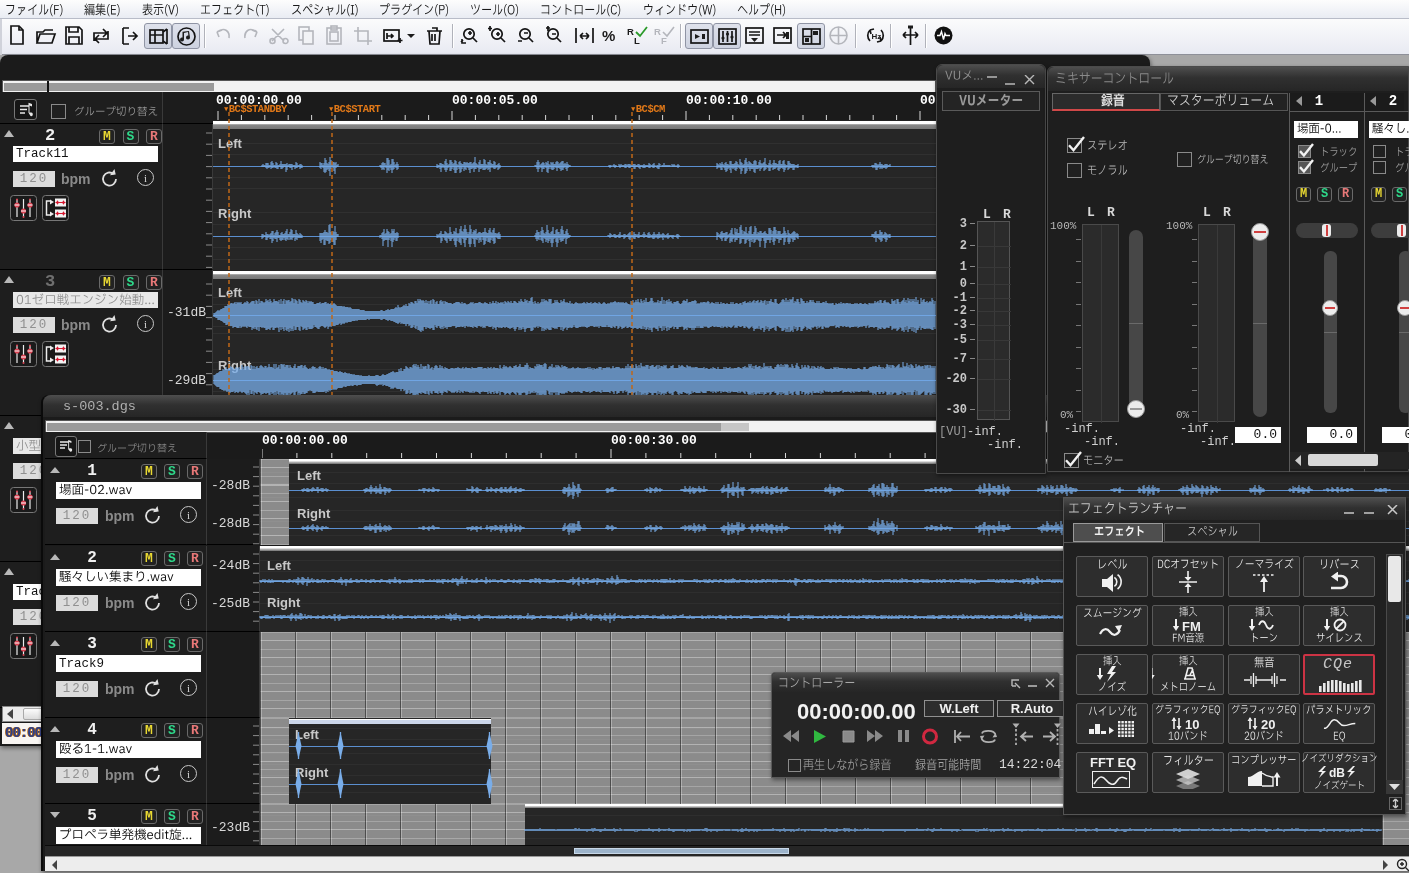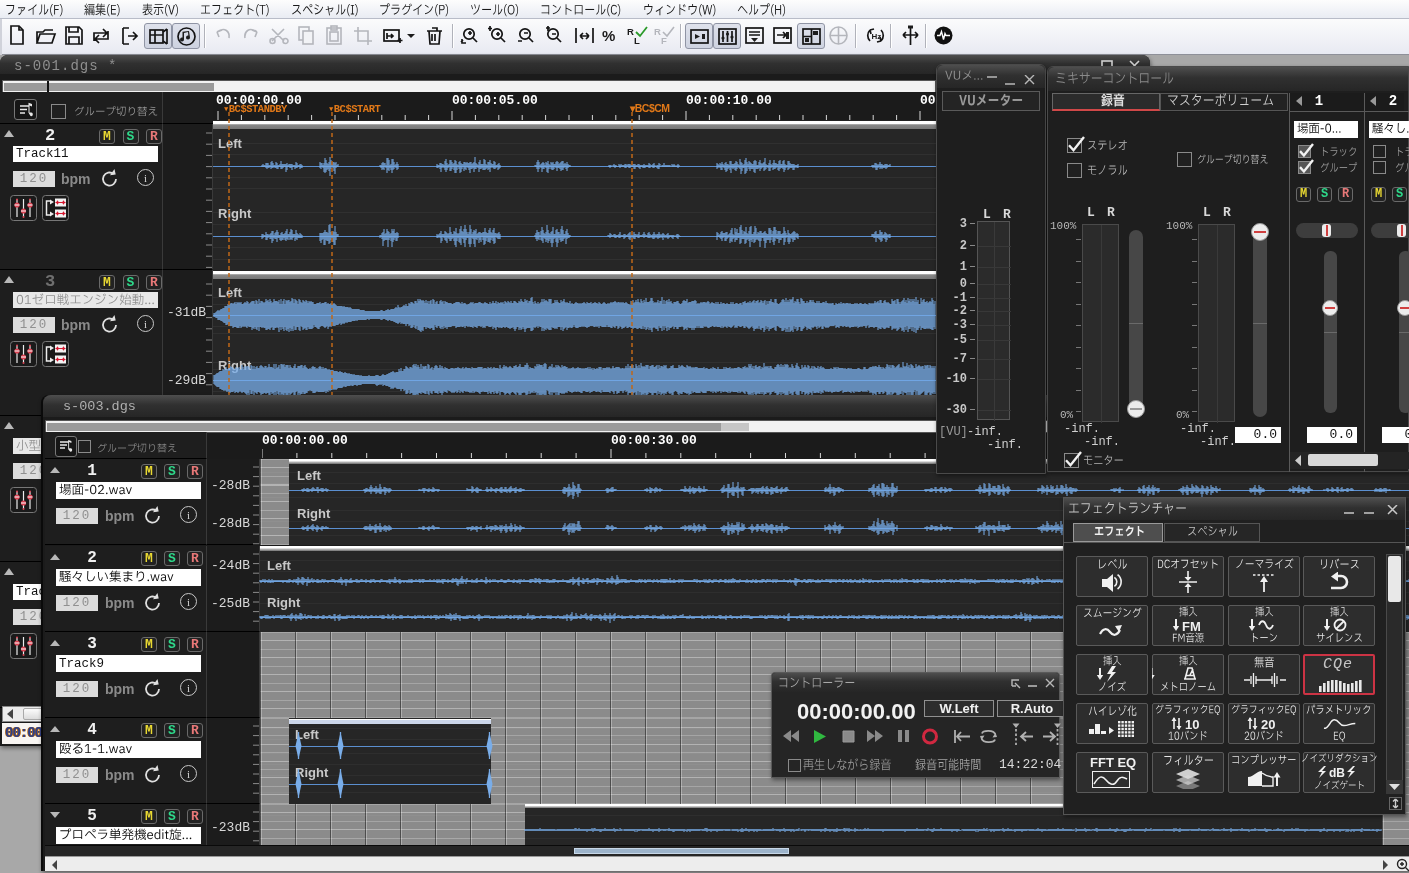--- a/index.html
+++ b/index.html
@@ -315,27 +315,20 @@
     </svg>
   </div>
 <div style="position:absolute;left:925px;top:24px;width:1px;height:24px;background:#b0b2ba;box-shadow:1px 0 0 #fff"></div>
 <div style="position:absolute;left:930px;top:23px;width:28px;height:26px;">
     <svg width="23" height="23" viewBox="0 0 23 23" style="position:absolute;left:2px;top:1px">
       <circle cx="11.5" cy="11.5" r="9" fill="#111"></circle>
       <path stroke="#fff" stroke-width="1.4" fill="none" d="M5 11.5h3l1.5-4 2 8 1.5-6 1 2h4"></path>
     </svg>
   </div>
 <div class="win" style="left:0;top:55px;width:1150px;height:691px;background:#1b1b1b;border-radius:8px 8px 0 0;z-index:1">
-    <div class="tbar" style="position:absolute;left:0;top:0;width:1150px;height:19px;border-radius:8px 8px 0 0">
-      <div class="mono" style="position:absolute;left:14px;top:3px;font-size:14px;letter-spacing:1px">s-001.dgs *</div>
-      <svg style="position:absolute;left:1100px;top:4px" width="44" height="14">
-        <rect x="2" y="2" width="10" height="9" fill="none" stroke="#cfcfcf" stroke-width="1.6"></rect>
-        <path stroke="#cfcfcf" stroke-width="1.6" d="M30 2l9 9M39 2l-9 9"></path>
-      </svg>
-    </div>
     <div style="position:absolute;left:2px;top:25px;width:934px;height:13px;background:#f2f2f2;border:1px solid #555">
       <div style="position:absolute;left:1px;top:2px;width:210px;height:8px;background:#9a9a9a"></div>
       <div style="position:absolute;left:44px;top:0px;width:2px;height:12px;background:#111"></div>
     </div>
     <div style="position:absolute;left:0px;top:37px;width:163px;height:32px;background:#1e1e1e;border-bottom:1px solid #000;border-right:1px solid #3a3a3a"></div>
     <div style="position:absolute;left:14px;top:44px;width:23px;height:21px;background:#161616;border:1px solid #777;border-radius:3px"><svg width="22" height="21">
         <path stroke="#e8e8e8" stroke-width="1.6" fill="none" d="M5 6h9M5 9.5h7M5 13h5"></path>
         <path fill="#e8e8e8" d="M15.5 16a1.8 1.8 0 1 0 .2-3.5c-.5 0-.9.1-1.2.3V5.5l2.5 1V4l-3.5-1.2v10z"></path>
       </svg></div>
     <div style="position:absolute;left:51px;top:49px;width:15px;height:15px;background:#202020;border:1.5px solid #8a8a8a"></div>
@@ -594,21 +587,21 @@
     <div style="position:absolute;left:167px;top:250px;font-size:13px;color:#d8d8d8;font-family:'Liberation Mono',monospace">-31dB</div>
     <div style="position:absolute;left:167px;top:318px;font-size:13px;color:#d8d8d8;font-family:'Liberation Mono',monospace">-29dB</div>
     <div style="position:absolute;left:163px;top:37px;width:50px;height:32px;background:#1c1c1c;border-bottom:1px solid #000"></div>
     <div style="position:absolute;left:213px;top:37px;width:935px;height:28px;background:#1b1b1b"></div>
     <div style="position:absolute;left:216px;top:38px;font-size:13px;color:#fff;font-family:'Liberation Mono',monospace;font-weight:bold">00:00:00.00</div>
     <div style="position:absolute;left:452px;top:38px;font-size:13px;color:#fff;font-family:'Liberation Mono',monospace;font-weight:bold">00:00:05.00</div>
     <div style="position:absolute;left:686px;top:38px;font-size:13px;color:#fff;font-family:'Liberation Mono',monospace;font-weight:bold">00:00:10.00</div>
     <div style="position:absolute;left:920px;top:38px;font-size:13px;color:#fff;font-family:'Liberation Mono',monospace;font-weight:bold">00:00:15</div>
     <div style="position:absolute;left:223px;top:47px;font-size:10.5px;color:#e07818;font-family:'Liberation Mono',monospace;font-weight:bold;letter-spacing:-0.5px">▾BC$STANDBY</div>
     <div style="position:absolute;left:328px;top:47px;font-size:10.5px;color:#e07818;font-family:'Liberation Mono',monospace;font-weight:bold;letter-spacing:-0.5px">▾BC$START</div>
-    <div style="position:absolute;left:630px;top:47px;font-size:10.5px;color:#e07818;font-family:Liberation Sans, sans-serif;font-weight:bold;letter-spacing:-0.5px">▾BC$CM</div>
+    <div style="position:absolute;left:630px;top:47px;font-size:10.5px;color:#e07818;font-family:Liberation Mono, monospace;font-weight:bold;letter-spacing:-0.5px">▾BC$CM</div>
     <svg style="position:absolute;left:213px;top:45px;" width="724" height="20">
       <path stroke="#d8d8d8" d="M5.0 11V20M28.4 15V20M51.8 15V20M75.2 15V20M98.6 15V20M122.0 15V20M145.4 15V20M168.8 15V20M192.2 15V20M215.6 15V20M239.0 11V20M262.4 15V20M285.8 15V20M309.2 15V20M332.6 15V20M356.0 15V20M379.4 15V20M402.8 15V20M426.2 15V20M449.6 15V20M473.0 11V20M496.4 15V20M519.8 15V20M543.2 15V20M566.6 15V20M590.0 15V20M613.4 15V20M636.8 15V20M660.2 15V20M683.6 15V20M707.0 11V20"></path>
     </svg>
     <svg style="position:absolute;left:206px;top:37px;" width="7" height="310">
       <path stroke="#8a8a8a" d="M0 41h6M0 52.19999999999999h6M0 63.39999999999998h6M0 74.59999999999997h6M0 85.79999999999995h6M0 96.99999999999994h6M0 108.19999999999993h6M0 119.39999999999992h6M0 130.5999999999999h6M0 141.7999999999999h6M0 152.9999999999999h6M0 164.19999999999987h6M0 175.39999999999986h6M0 192h6M0 203.2h6M0 214.39999999999998h6M0 225.59999999999997h6M0 236.79999999999995h6M0 247.99999999999994h6M0 259.19999999999993h6M0 270.3999999999999h6M0 281.5999999999999h6M0 292.7999999999999h6"></path>
     </svg>
     <div style="position:absolute;left:213px;top:65px;width:724px;height:275px;background:#222"></div>
     <div style="position:absolute;left:213px;top:66px;width:724px;height:8px;background:linear-gradient(#ffffff,#fdfdfd 40%,#8a8a8a 45%,#777 100%)"></div>
     <div style="position:absolute;left:213px;top:74px;width:724px;height:141px;background:#262626"></div>
     <div style="position:absolute;left:213px;top:88px;width:724px;height:1px;background:#303030"></div>
@@ -984,21 +977,21 @@
     <div style="position:absolute;left:0px;top:226px;font-size:12px;font-weight:bold;color:#c8c8c8;font-family:'Liberation Mono',monospace;width:30px;text-align:right">-1</div>
     <div style="position:absolute;left:33px;top:232px;width:5px;height:1px;background:#888"></div>
     <div style="position:absolute;left:0px;top:239px;font-size:12px;font-weight:bold;color:#c8c8c8;font-family:'Liberation Mono',monospace;width:30px;text-align:right">-2</div>
     <div style="position:absolute;left:33px;top:245px;width:5px;height:1px;background:#888"></div>
     <div style="position:absolute;left:0px;top:253px;font-size:12px;font-weight:bold;color:#c8c8c8;font-family:'Liberation Mono',monospace;width:30px;text-align:right">-3</div>
     <div style="position:absolute;left:33px;top:259px;width:5px;height:1px;background:#888"></div>
     <div style="position:absolute;left:0px;top:268px;font-size:12px;font-weight:bold;color:#c8c8c8;font-family:'Liberation Mono',monospace;width:30px;text-align:right">-5</div>
     <div style="position:absolute;left:33px;top:274px;width:5px;height:1px;background:#888"></div>
     <div style="position:absolute;left:0px;top:287px;font-size:12px;font-weight:bold;color:#c8c8c8;font-family:'Liberation Mono',monospace;width:30px;text-align:right">-7</div>
     <div style="position:absolute;left:33px;top:293px;width:5px;height:1px;background:#888"></div>
-    <div style="position:absolute;left:0px;top:307px;font-size:12px;font-weight:bold;color:#c8c8c8;font-family:'Liberation Mono',monospace;width:30px;text-align:right">-10</div>
+    <div style="position:absolute;left:0px;top:307px;font-size:12px;font-weight:bold;color:#c8c8c8;font-family:'Liberation Mono',monospace;width:30px;text-align:right">-20</div>
     <div style="position:absolute;left:33px;top:313px;width:5px;height:1px;background:#888"></div>
     <div style="position:absolute;left:0px;top:338px;font-size:12px;font-weight:bold;color:#c8c8c8;font-family:'Liberation Mono',monospace;width:30px;text-align:right">-30</div>
     <div style="position:absolute;left:33px;top:344px;width:5px;height:1px;background:#888"></div>
     <div style="position:absolute;left:46px;top:142px;font-size:13px;font-weight:bold;color:#d8d8d8;font-family:'Liberation Mono',monospace">L</div>
     <div style="position:absolute;left:66px;top:142px;font-size:13px;font-weight:bold;color:#d8d8d8;font-family:'Liberation Mono',monospace">R</div>
     <div style="position:absolute;left:40px;top:156px;width:33px;height:199px;background:#2b2b2b;border:1px solid #555">
       <div style="position:absolute;left:16px;top:0;width:1px;height:199px;background:#3a3a3a"></div>
       <div style="position:absolute;left:0;top:24px;width:33px;height:1px;background:#383838"></div>
       <div style="position:absolute;left:0;top:45px;width:33px;height:1px;background:#383838"></div>
       <div style="position:absolute;left:0;top:62px;width:33px;height:1px;background:#383838"></div>

